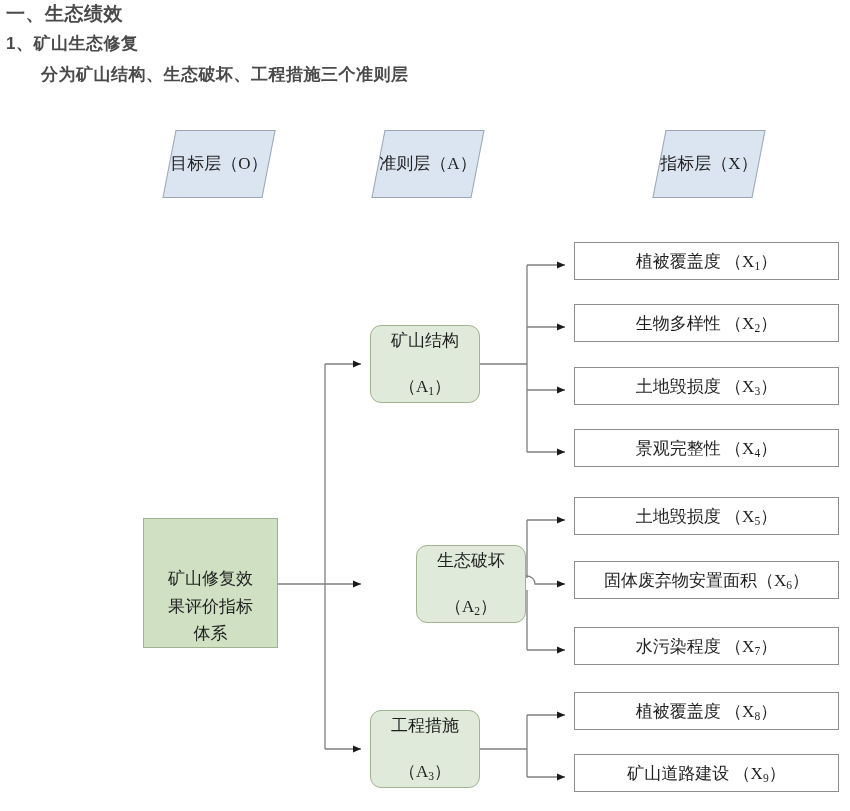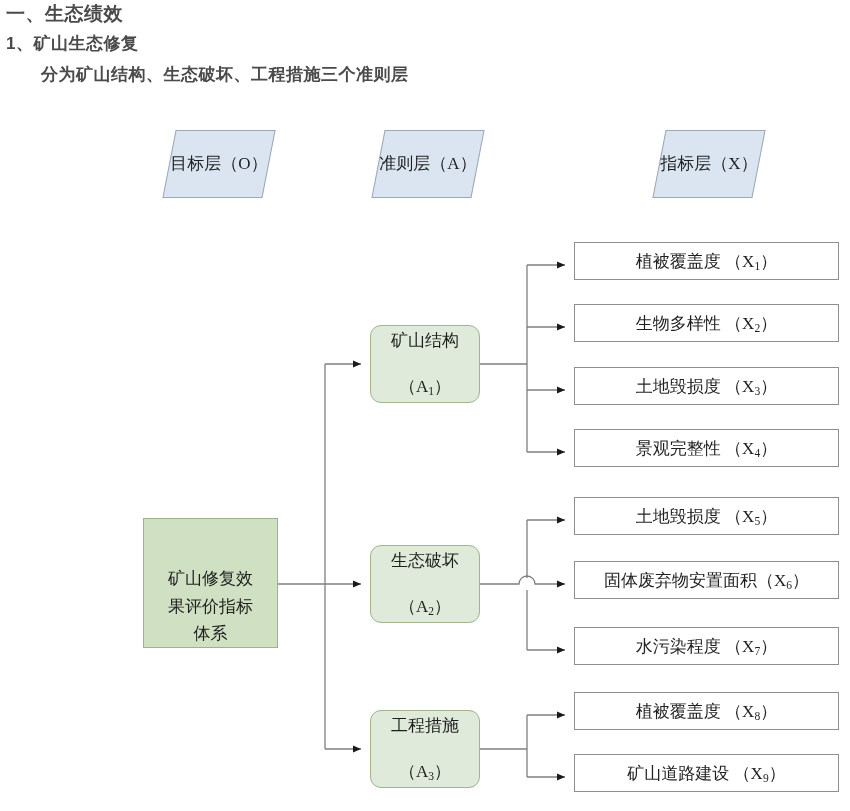--- a/index.html
+++ b/index.html
@@ -111,21 +111,21 @@
     flex-direction: column;
     align-items: center;
     justify-content: center;
     font-size: 17px;
     line-height: 1.3;
     color: #1f1f1f;
     white-space: nowrap;
     gap: 24px;
   }
   #crit-a1 { top: 325px; }
-  #crit-a2 { top: 545px; }
+  #crit-a2 { top: 545px; margin-left: 46px; }
   #crit-a3 { top: 710px; }
 
   
   .ind {
     position: absolute;
     left: 574px;
     width: 265px;
     height: 38px;
     background: #ffffff;
     border: 1px solid #8e8e8e;

